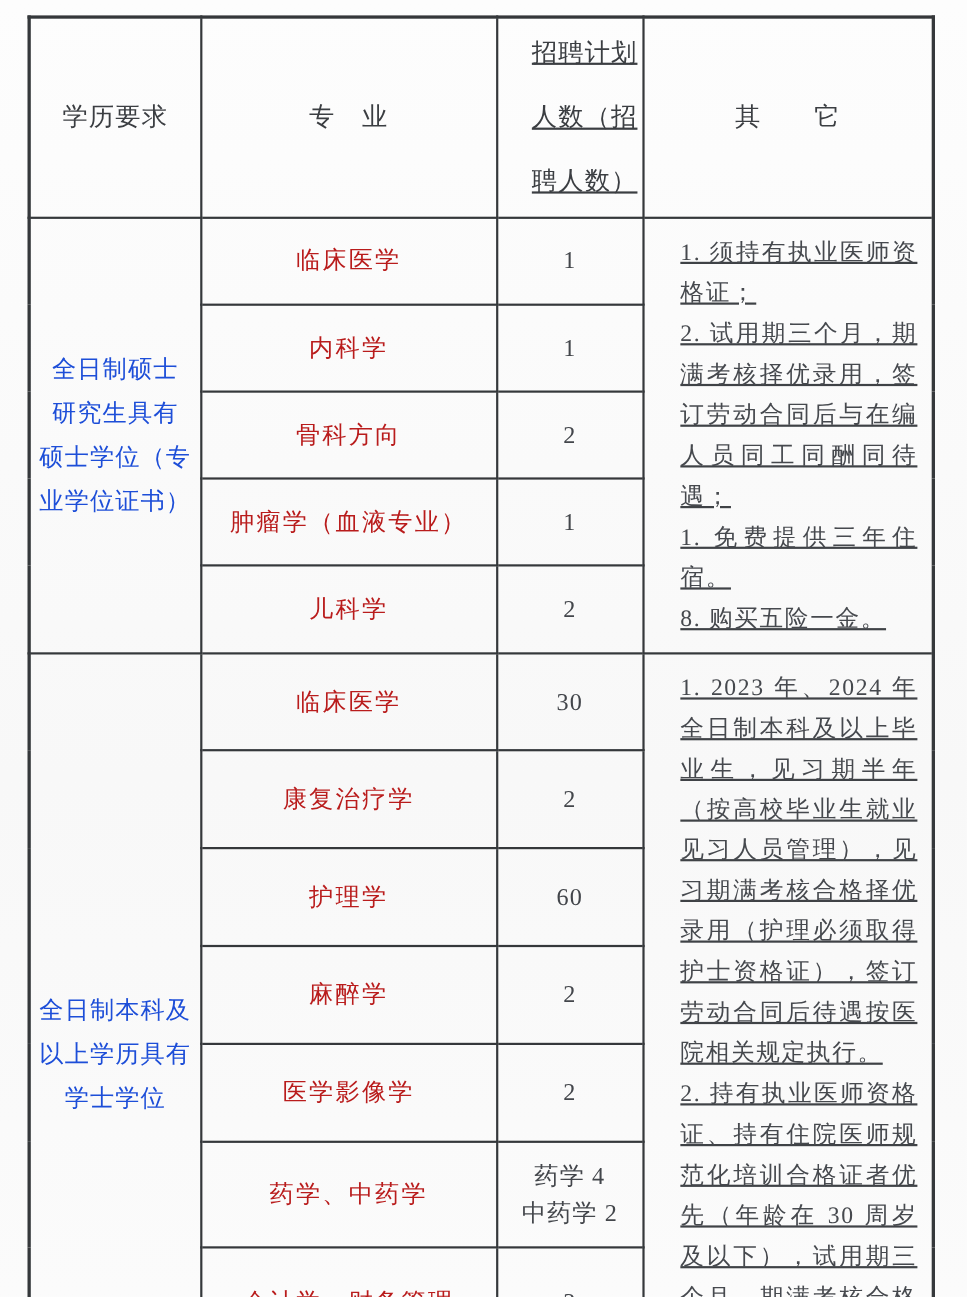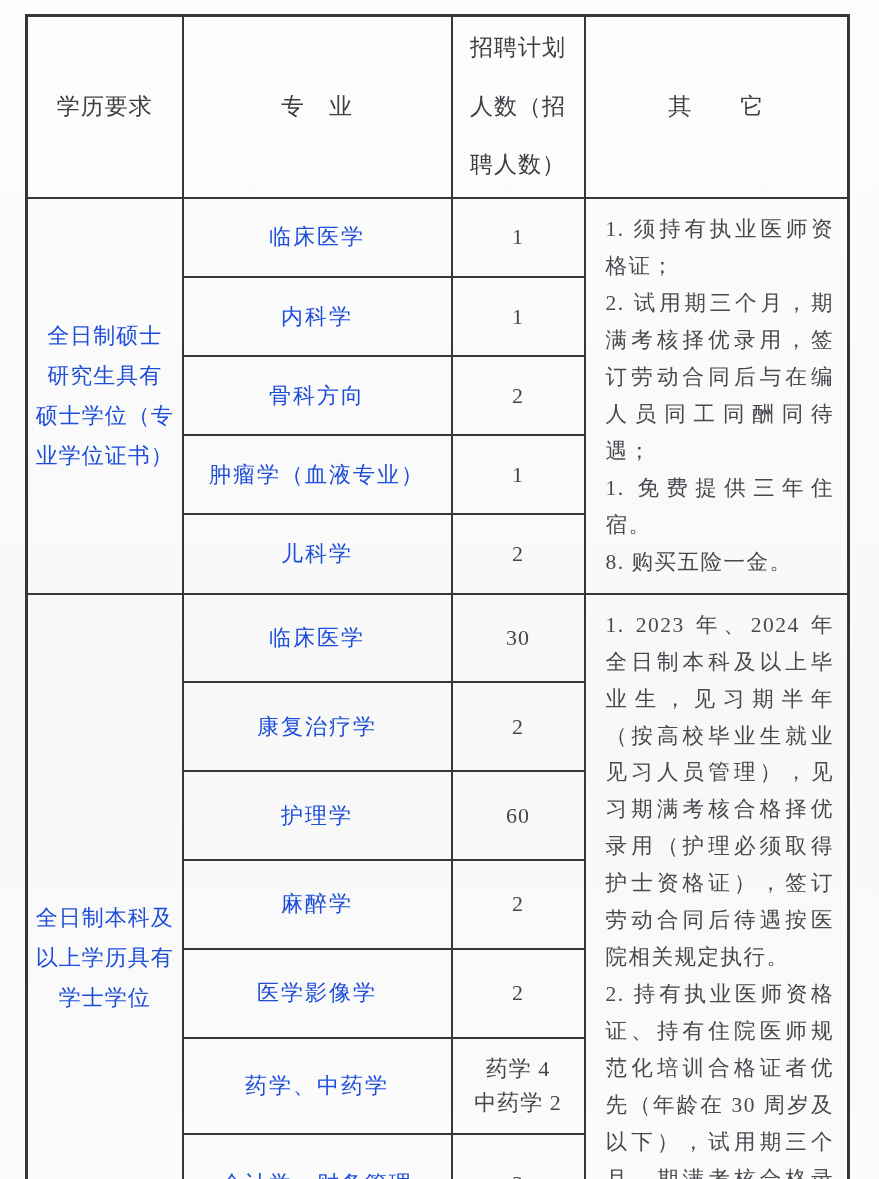--- a/index.html
+++ b/index.html
@@ -44,45 +44,47 @@
   tbody.group-2 tr.row-taller { height: 86px; }
 
   th {
     font-size: 23px;
     letter-spacing: 1px;
     color: #3b3e42;
   }
   .count-header {
     white-space: pre-line;
     line-height: 2.55;
-    text-align: center;
+    text-align: right;
+    text-decoration: underline;
   }
   .edu-cell {
     white-space: pre-line;
     font-size: 22px;
     line-height: 1.82;
     letter-spacing: 1px;
     color: #1d4ed8;
   }
   .major-cell {
     font-size: 22px;
     letter-spacing: 2px;
-    color: #1d4ed8;
+    color: #b91c1c;
   }
   .count-cell {
     font-size: 22px;
     letter-spacing: 1px;
     white-space: pre-line;
     line-height: 1.55;
     color: #43464b;
   }
   .notes-cell {
     text-align: left;
     vertical-align: middle;
-    padding: 12px 13px 12px 20px;
+    padding: 12px 13px 12px 33px;
+    text-decoration: underline;
   }
   .note-item {
     font-size: 21.5px;
     line-height: 1.72;
     letter-spacing: 1.5px;
     text-align: justify;
     text-align-last: left;
     color: #46494e;
   }
 </style>

